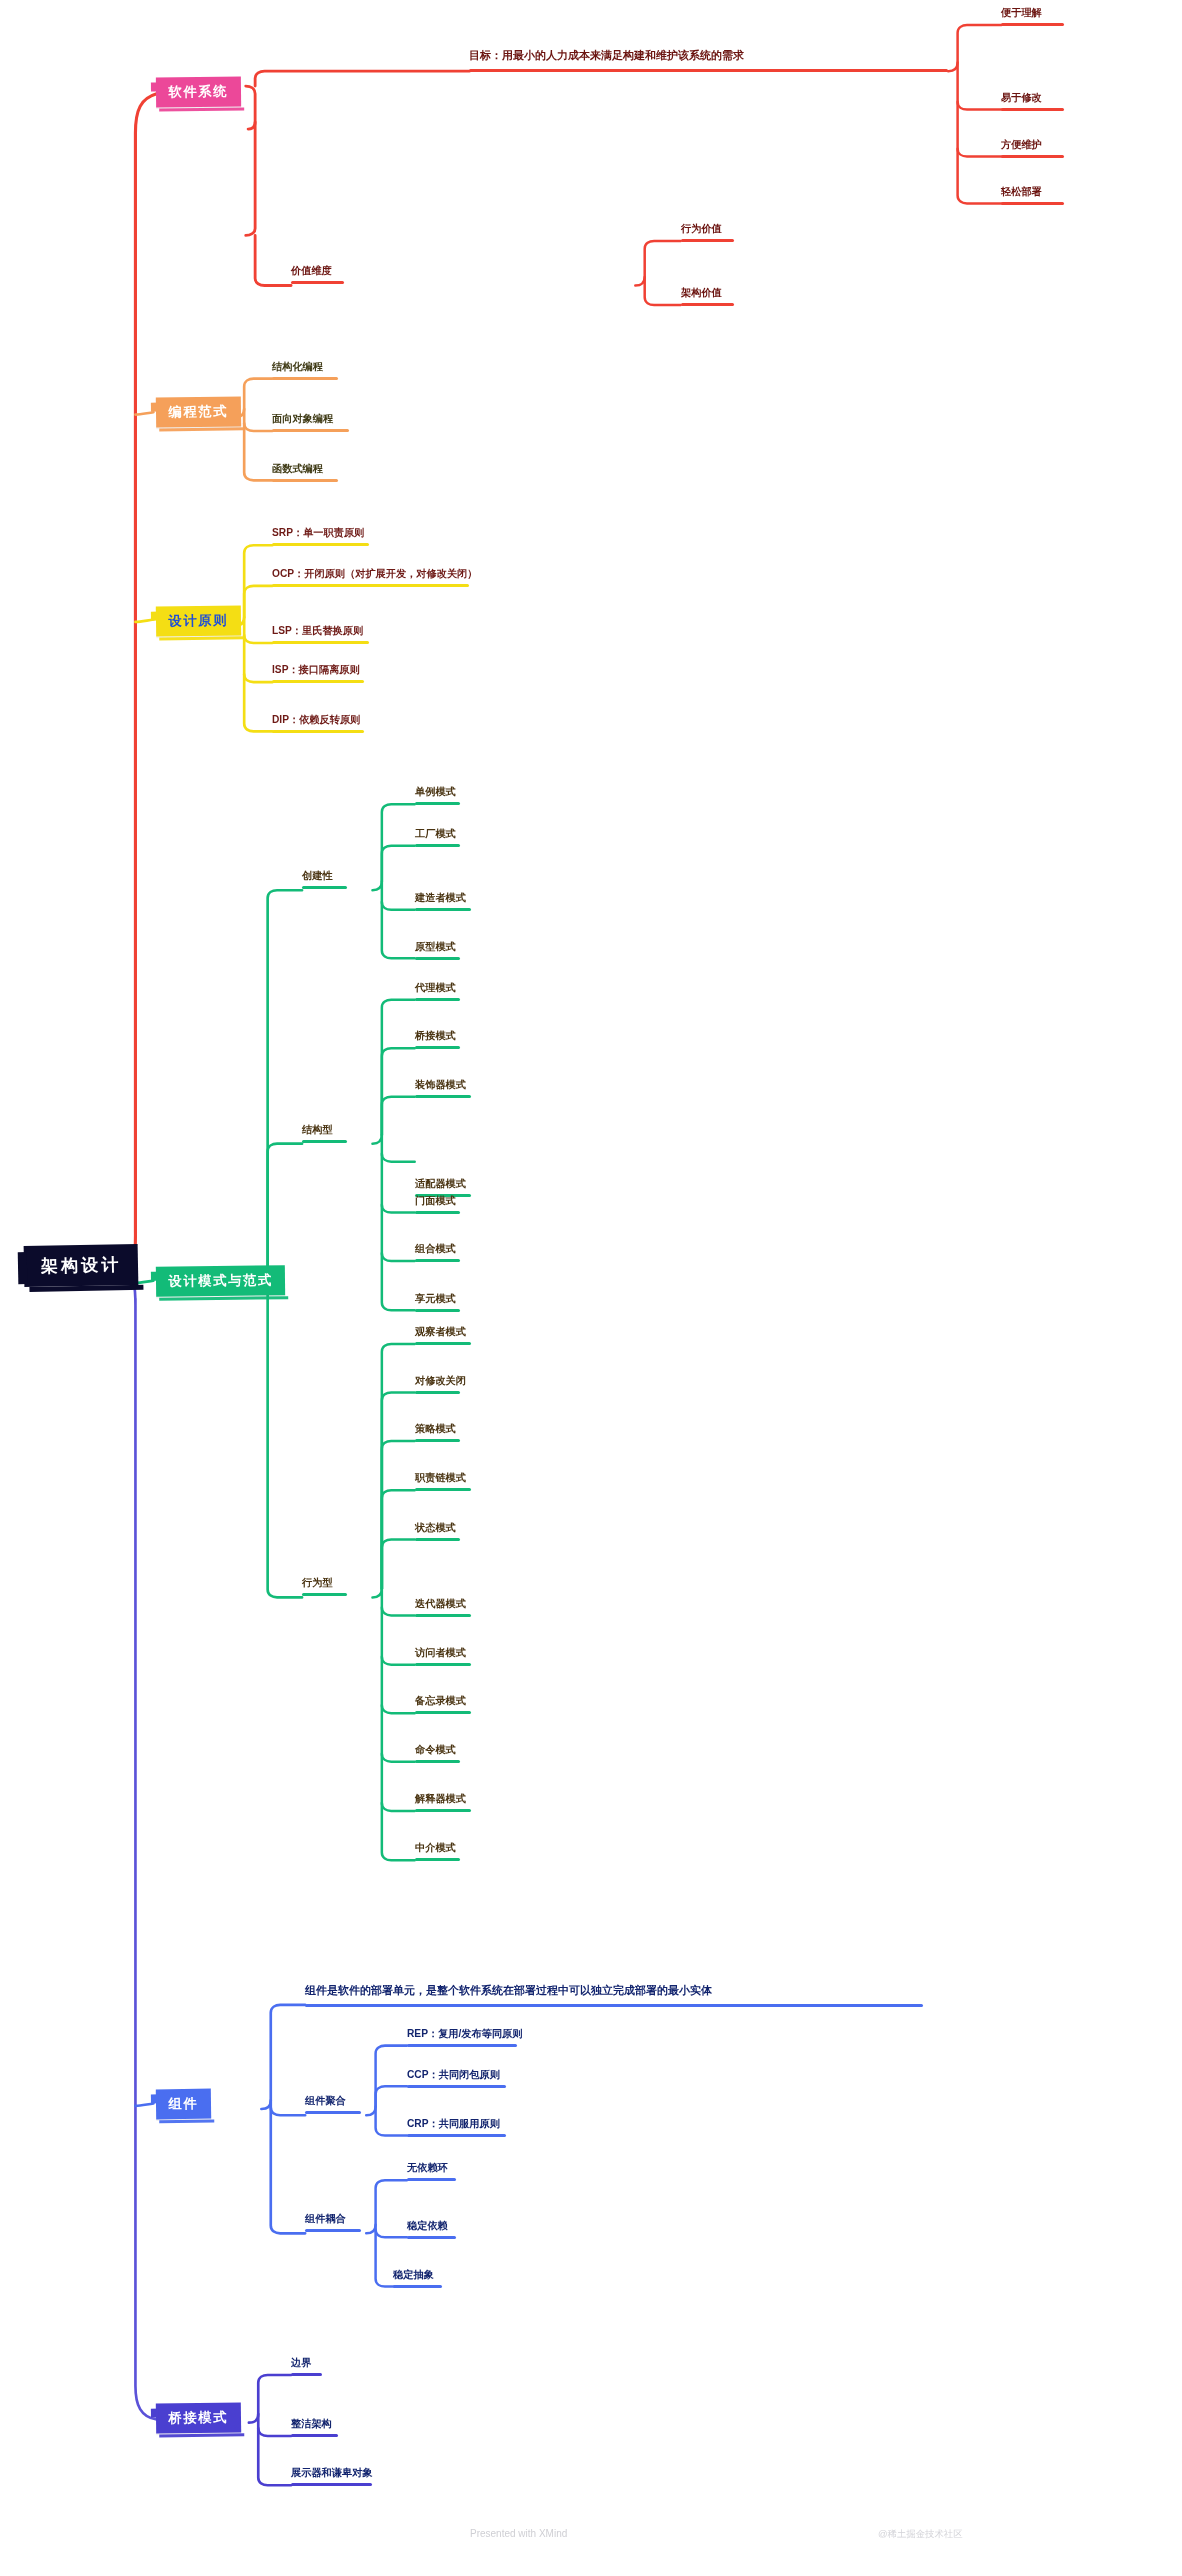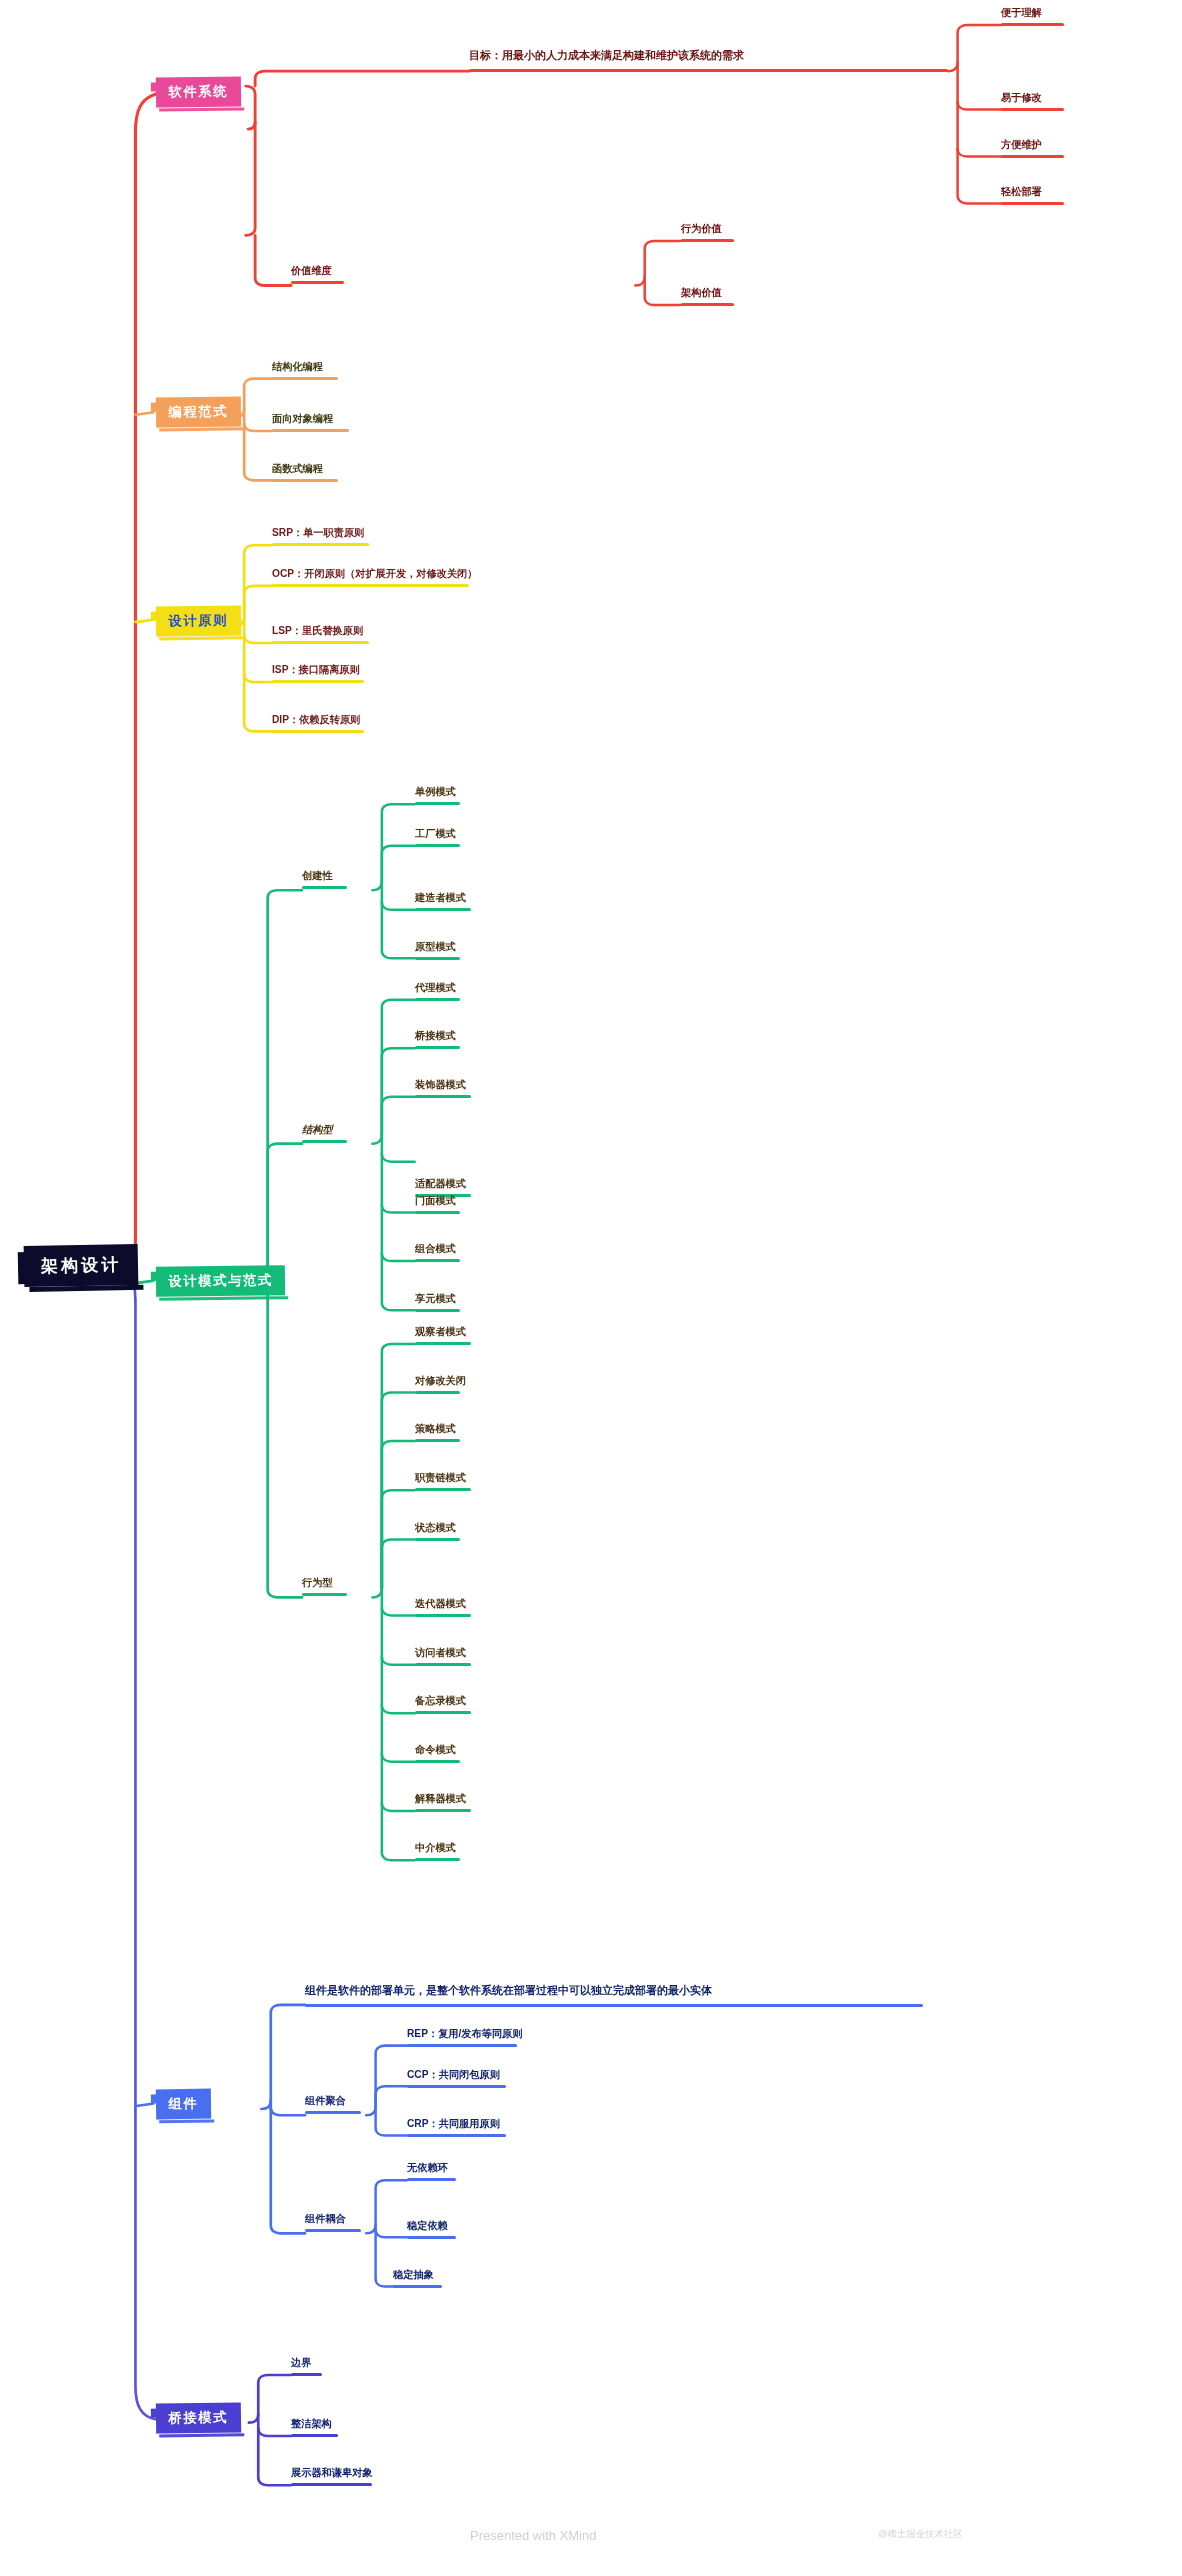--- a/index.html
+++ b/index.html
@@ -92,21 +92,21 @@
   .t-dred  { color:#6e1a16; }
   .t-blue  { color:#12246e; }
 
   .s13 { font-size:10.2px; font-weight:700; }
   .s14 { font-size:11px; font-weight:700; }
 
   
   #footer-left, #footer-right {
     position:absolute;
     color:#cfcfd4;
-    font-size:13px;
+    font-size:10px;
     white-space:nowrap;
   }
   #footer-left { left:470px;  top:2528px; }
   #footer-right{ left:878px; top:2528px; color:#d3d3d8; font-size:9.4px; }
 </style>
 </head>
 <body>
 
 <div id="map">
 
@@ -285,21 +285,21 @@
   </div>
   <div class="node" style="left:415px; top:891px;">
     <span class="txt s13 t-brown">建造者模式</span>
     <span class="ul" style="top:17px; width:56px; background:#13bb78;"></span>
   </div>
   <div class="node" style="left:415px; top:940px;">
     <span class="txt s13 t-brown">原型模式</span>
     <span class="ul" style="top:17px; width:45px; background:#13bb78;"></span>
   </div>
 
-  <div class="node" style="left:302px; top:1123px;font-style:italic;">
+  <div class="node" style="left:302px; top:1123px;">
     <span class="txt s13 t-brown">结构型</span>
     <span class="ul" style="top:17px; width:45px; background:#13bb78;"></span>
   </div>
   <div class="node" style="left:415px; top:981px;">
     <span class="txt s13 t-brown">代理模式</span>
     <span class="ul" style="top:17px; width:45px; background:#13bb78;"></span>
   </div>
   <div class="node" style="left:415px; top:1029px;">
     <span class="txt s13 t-brown">桥接模式</span>
     <span class="ul" style="top:17px; width:45px; background:#13bb78;"></span>

